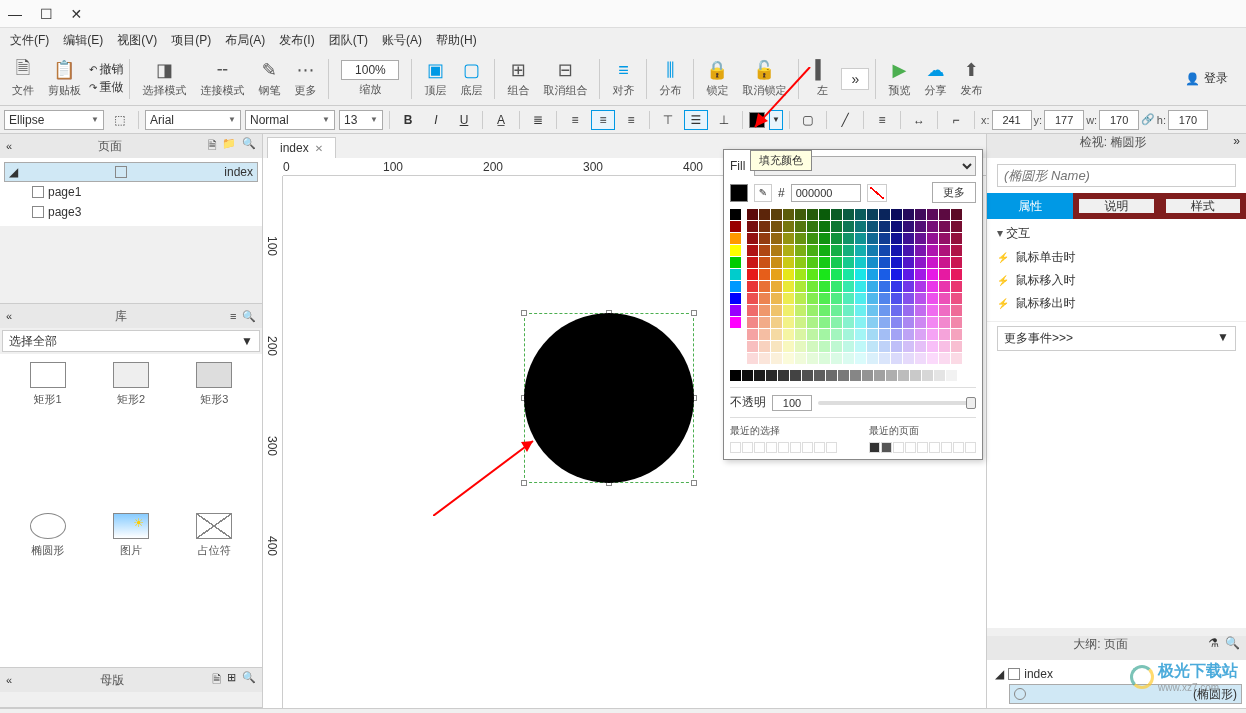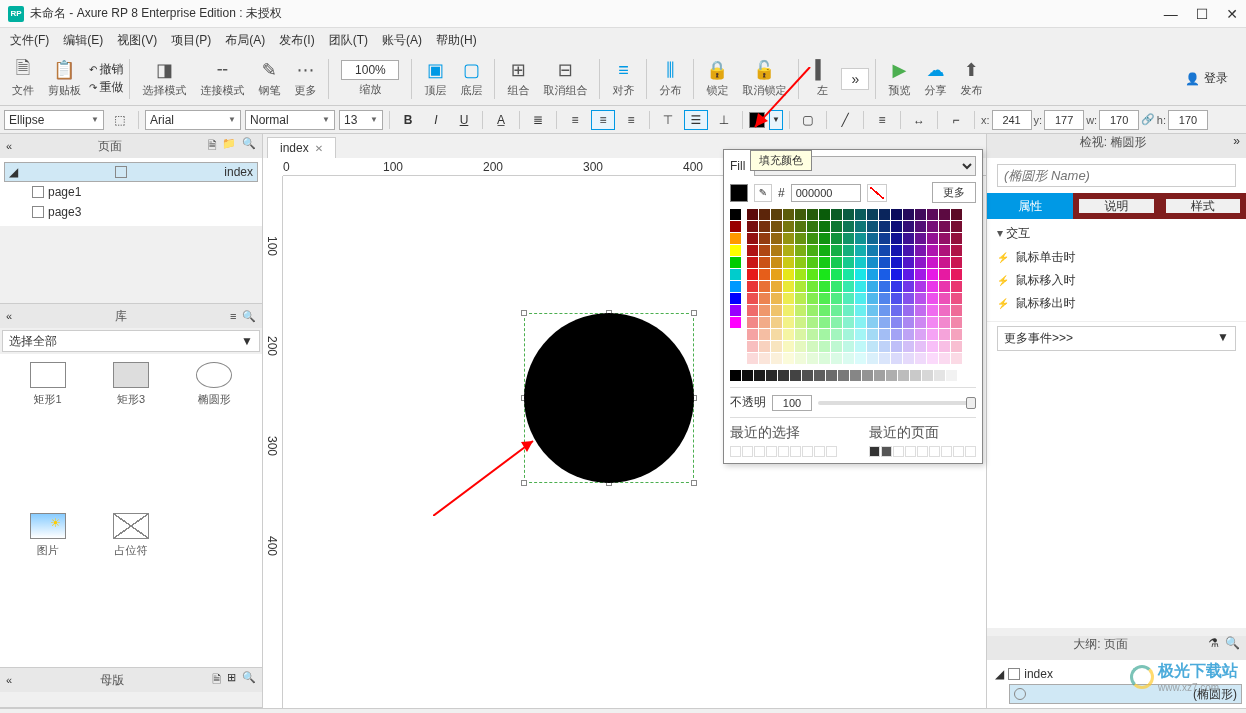--- a/index.html
+++ b/index.html
@@ -77,21 +77,21 @@
 .biggrid{display:grid;grid-template-columns:repeat(18,11px);gap:1px}
 .biggrid .c{width:11px;height:11px}
 .grayrow{display:flex;gap:1px;margin-bottom:6px}
 .grayrow .c{width:11px;height:11px}
 .oprow{display:flex;align-items:center;gap:6px;border-top:1px solid #ddd;padding-top:6px;margin-bottom:6px}
 .oprow input[type=text]{width:40px;border:1px solid #aaa;text-align:center;font-size:11px;padding:1px}
 .slider{flex:1;height:4px;background:#ddd;position:relative;border-radius:2px}
 .slider .thumb{position:absolute;right:0;top:-4px;width:10px;height:12px;background:#eee;border:1px solid #888;border-radius:2px}
 .recent{display:flex;justify-content:space-between;border-top:1px solid #ddd;padding-top:6px}
 .recent .col{display:flex;flex-direction:column;gap:4px}
-.recent .lbl{font-size:14px;color:#555}
+.recent .lbl{font-size:10px;color:#555}
 .recent .sws{display:flex;gap:1px}
 .recent .sws .c{width:11px;height:11px;border:1px solid #ddd;background:#fff}
 .insp-head{height:24px;background:#e8e8e8;display:flex;align-items:flex-start;padding:0 6px}
 .insp-head .title{flex:1;text-align:center;color:#555}
 .namebox{background:#fff;padding:6px 10px}
 .namebox .ni{width:100%;border:1px solid #ccc;padding:3px 6px;color:#999;font-style:italic;font-size:13px}
 .proptabs{display:flex;height:26px}
 .proptabs .pt{flex:1;display:flex;align-items:center;justify-content:center;border:6px solid #7f1d1d;cursor:pointer;background:#f0f0f0}
 .proptabs .pt.active{background:#0099e5;color:#fff;border-color:#0099e5}
 .propbody{background:#fff;flex:1;overflow:auto}
@@ -111,24 +111,20 @@
 .watermark .wl{width:24px;height:24px;border:3px solid #4a9;border-radius:50%;border-right-color:#fc3;border-bottom-color:#fc3}
 .watermark .wt{font-size:16px;color:#0088cc;font-weight:bold}
 .watermark .ws{font-size:10px;color:#888}
 .fillswatch{width:16px;height:16px;background:#000;border:1px solid #888}
 .ddarr{width:14px;height:20px;border:1px solid #0099e5;background:#e8f4fc;display:flex;align-items:center;justify-content:center;font-size:8px}
 </style>
 </head>
 <body>
 
 <div class="titlebar">
-  <div class="left">
-    <div class="logo">RP</div>
-    <span>未命名 - Axure RP 8 Enterprise Edition : 未授权</span>
-  </div>
   <div class="winbtns">
     <span>—</span>
     <span>☐</span>
     <span>✕</span>
   </div>
 </div>
 
 <div class="menubar">
   <div class="mi">文件(F)</div>
   <div class="mi">编辑(E)</div>
@@ -345,20 +341,24 @@
           </div>
       </div>
       <div class="libfilter">
           <span>选择全部</span>
           <span class="dd">▼</span>
         </div>
       <div class="libgrid">
         <div class="libitem">
             <div class="shp"></div>
             <div class="lbl">矩形1</div>
+          </div>
+        <div class="libitem">
+            <div class="shp" style="background:#eee"></div>
+            <div class="lbl">矩形2</div>
           </div>
         <div class="libitem">
             <div class="shp" style="background:#ddd"></div>
             <div class="lbl">矩形3</div>
           </div>
         <div class="libitem">
             <div class="shp" style="border-radius:50%"></div>
             <div class="lbl">椭圆形</div>
           </div>
         <div class="libitem">

